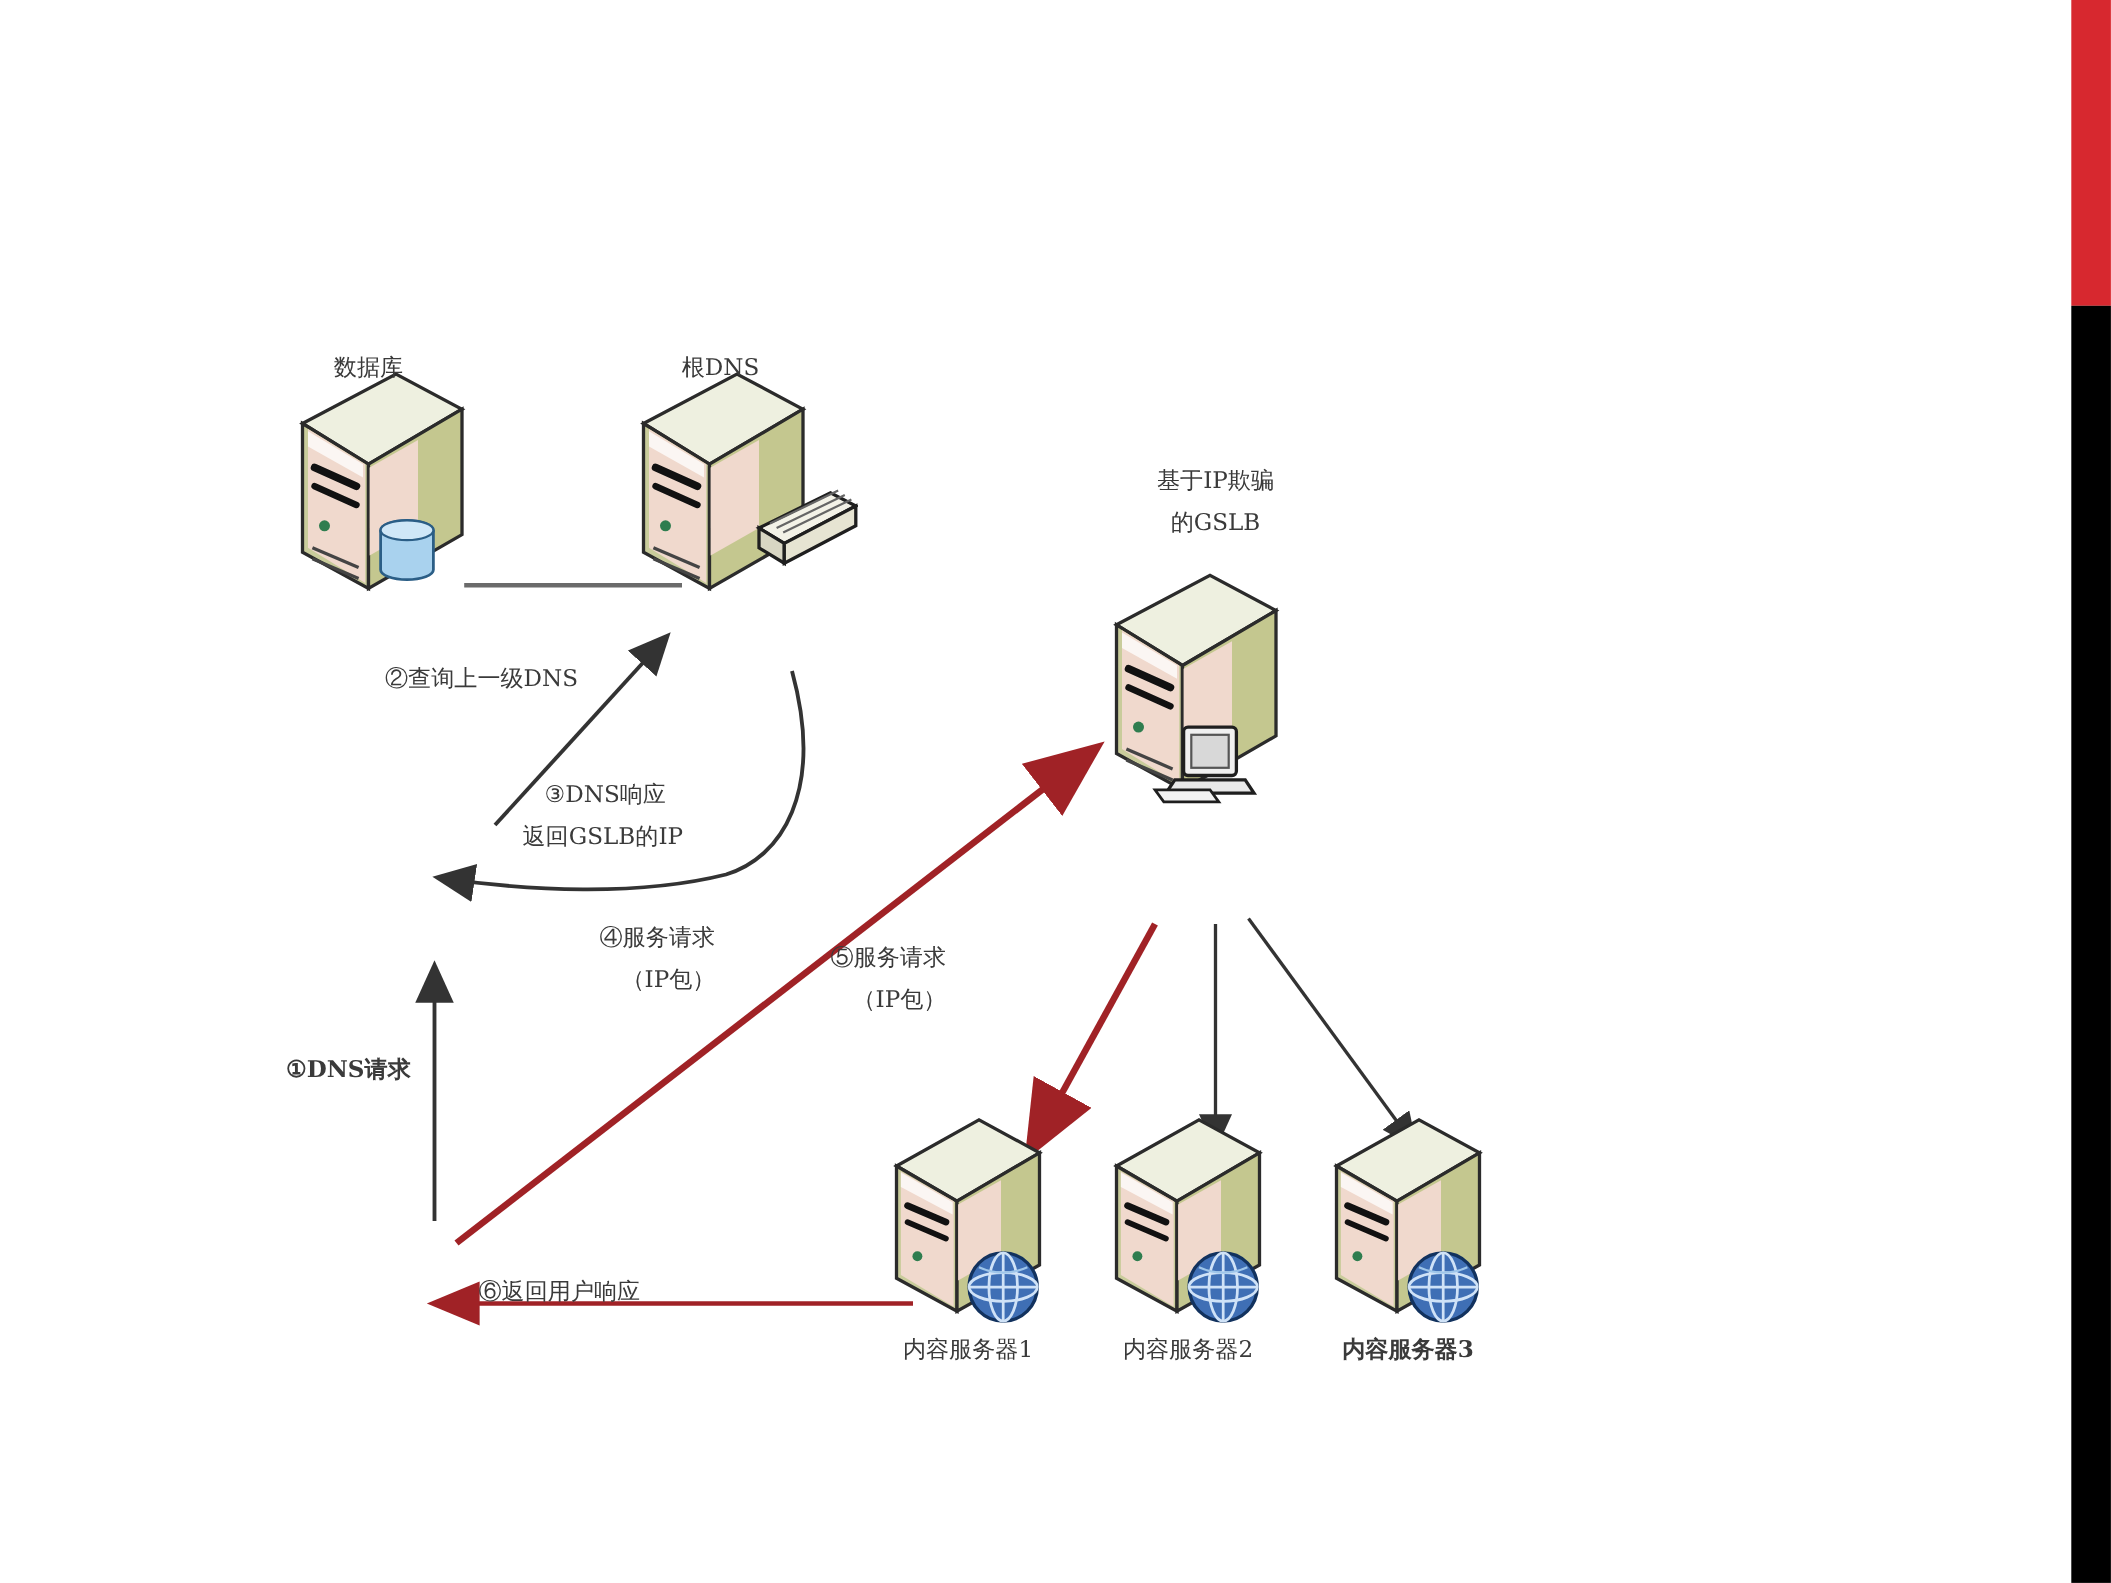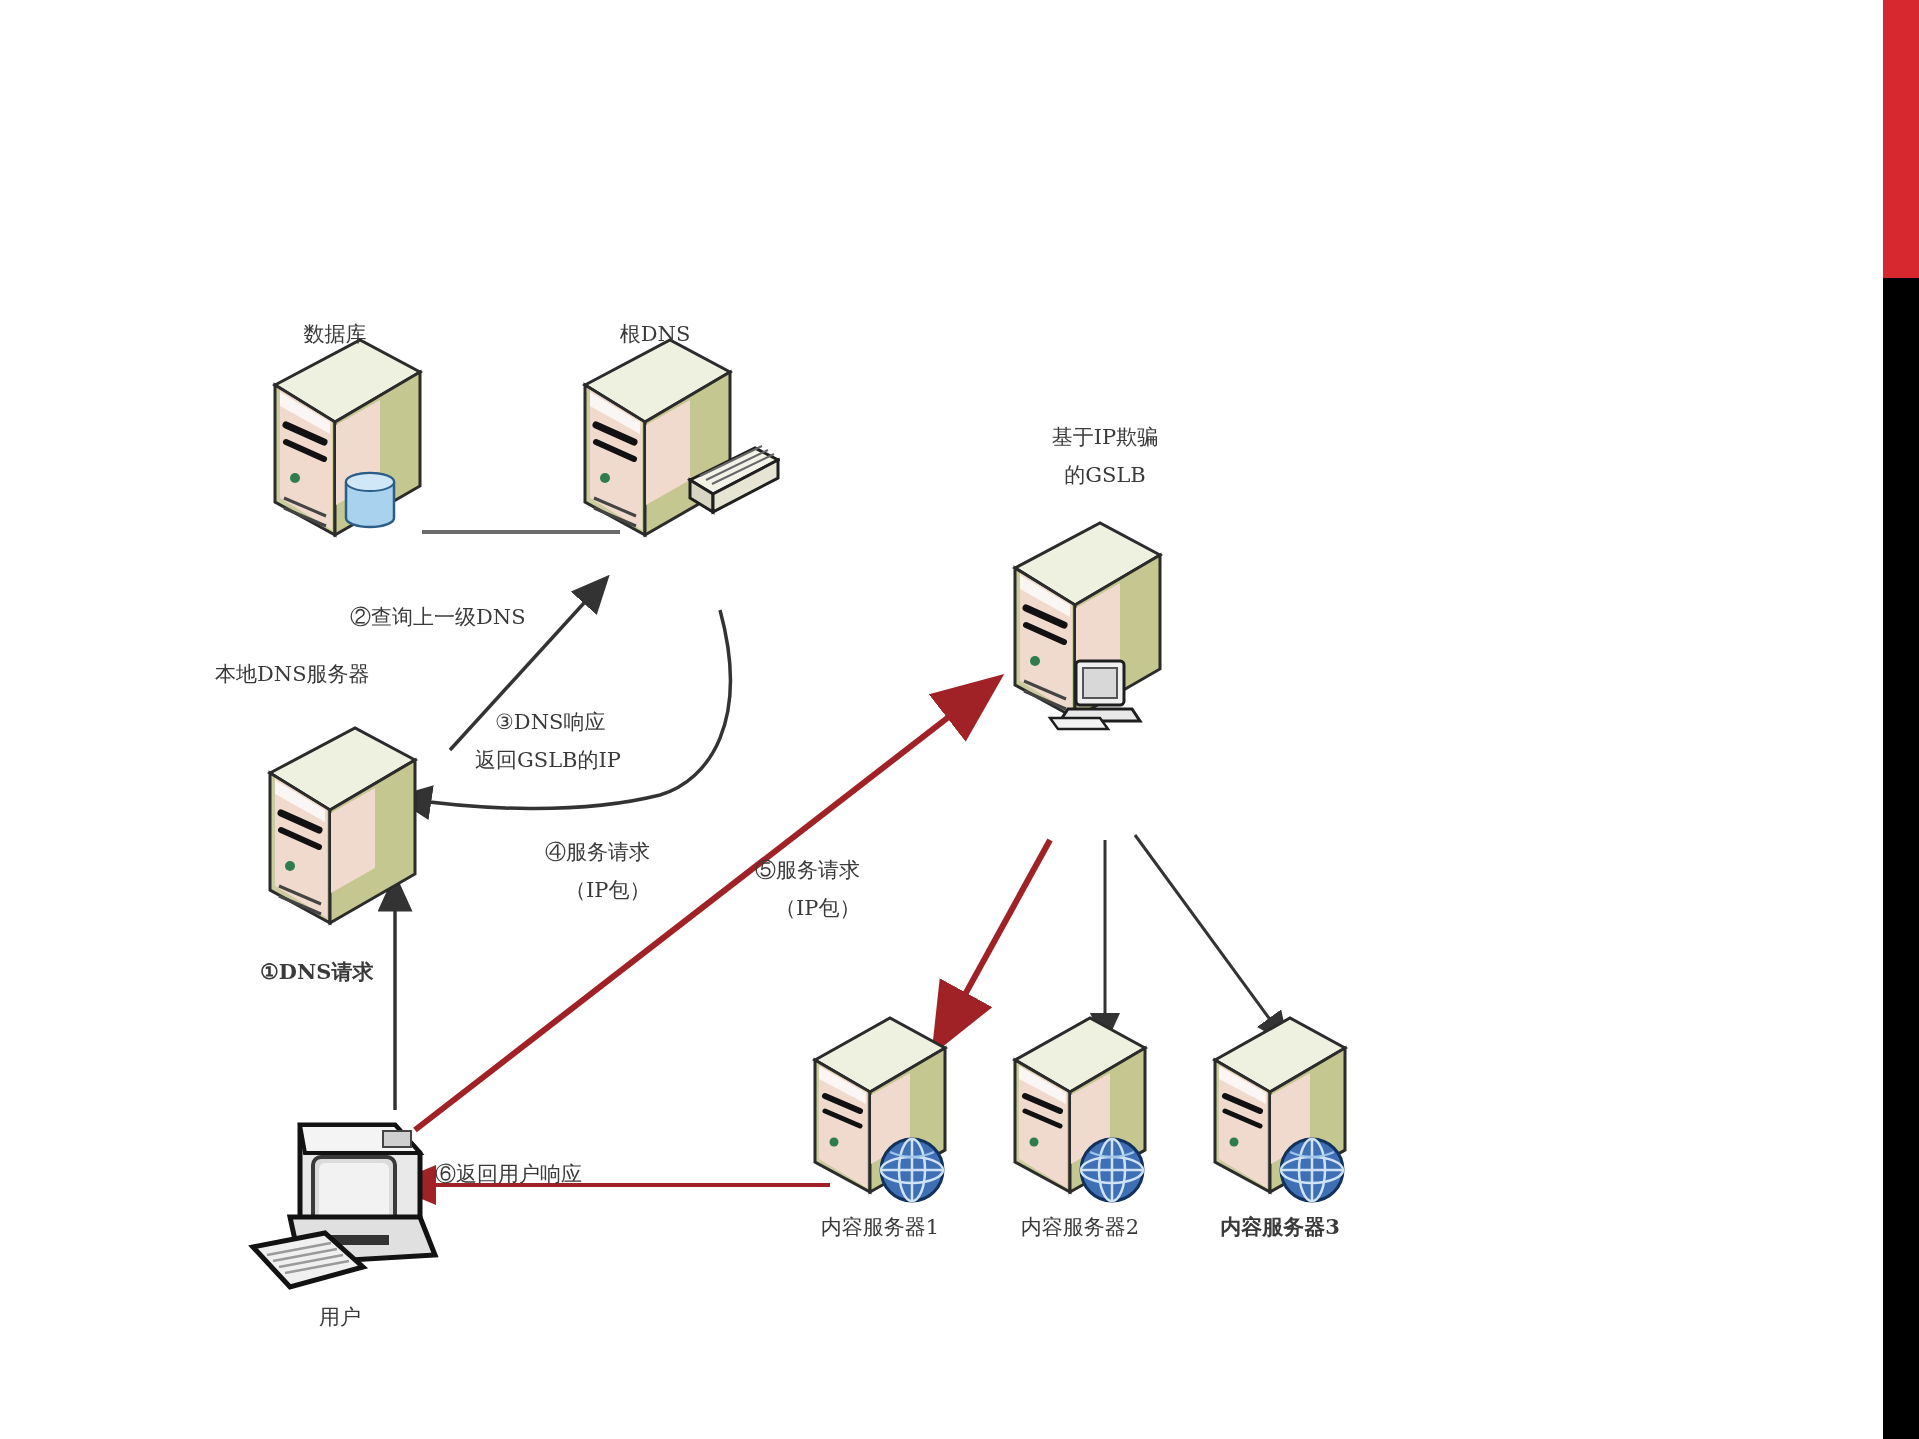--- a/index.html
+++ b/index.html
@@ -149,51 +149,21 @@
 
         <g>
           <rect x="96" y="148" width="48" height="44" rx="4" fill="#f0f0f0" stroke="#1f1f1f" stroke-width="3"></rect>
           <rect x="103" y="155" width="34" height="30" fill="#d8d8d8" stroke="#555" stroke-width="2"></rect>
           <polygon points="88,196 152,196 160,208 80,208" fill="#e8e8e8" stroke="#1f1f1f" stroke-width="3"></polygon>
           <polygon points="70,205 120,205 128,216 78,216" fill="#f2f2f2" stroke="#1f1f1f" stroke-width="2.5"></polygon>
         </g>
       </svg>
     </div>
 
-    <div class="node" style="left:85px;top:420px;">
-      <div class="lbl" style="left:-20px;top:-8px;">本地DNS服务器</div>
-      <svg width="200" height="230" viewBox="0 0 200 230" style="margin-top:48px">
-        <polygon points="35,55 120,10 180,42 95,92" fill="#eef0e0" stroke="#2b2b2b" stroke-width="3"></polygon>
-        <polygon points="35,55 95,92 95,205 35,172" fill="#c9cc9b" stroke="#2b2b2b" stroke-width="3"></polygon>
-        <polygon points="95,92 180,42 180,156 95,205" fill="#c4c78f" stroke="#2b2b2b" stroke-width="3"></polygon>
-        <polygon points="40,60 92,92 92,200 40,168" fill="#f0d9cd"></polygon>
-        <polygon points="96,95 140,70 140,150 96,175" fill="#f0d9cd"></polygon>
-        <polygon points="40,62 90,92 90,104 40,76" fill="#ffffff" opacity="0.75"></polygon>
-        <path d="M46,95 L84,112" stroke="#111" stroke-width="7" stroke-linecap="round"></path>
-        <path d="M46,112 L84,129" stroke="#111" stroke-width="6" stroke-linecap="round"></path>
-        <circle cx="55" cy="148" r="5" fill="#2f7d4f"></circle>
-        <path d="M44,168 L86,186" stroke="#444" stroke-width="3"></path>
-        <path d="M44,178 L86,196" stroke="#444" stroke-width="3"></path>
-      </svg>
-    </div>
-
-    <div class="node" style="left:95px;top:855px;">
-      <svg width="245" height="210" viewBox="0 0 245 210">
-        <polygon points="55,20 150,20 175,48 175,140 70,140 55,112" fill="#e9e9e9" stroke="#121212" stroke-width="5"></polygon>
-        <polygon points="55,20 150,20 175,48 60,48" fill="#f4f4f4" stroke="#121212" stroke-width="4"></polygon>
-        <rect x="68" y="52" width="82" height="72" rx="8" fill="#dcdcdc" stroke="#3a3a3a" stroke-width="4"></rect>
-        <rect x="74" y="58" width="70" height="60" rx="6" fill="#f2f2f2"></rect>
-        <rect x="138" y="26" width="28" height="16" fill="#cfcfcf" stroke="#444" stroke-width="2"></rect>
-        <polygon points="45,112 175,112 190,150 55,158" fill="#e0e0e0" stroke="#121212" stroke-width="5"></polygon>
-        <rect x="72" y="130" width="72" height="10" fill="#333"></rect>
-        <polygon points="8,142 80,128 118,162 45,182" fill="#f0f0f0" stroke="#121212" stroke-width="5"></polygon>
-        <path d="M22,150 L86,138 M28,156 L92,144 M34,162 L98,150 M40,168 L104,156" stroke="#9a9a9a" stroke-width="2.5"></path>
-      </svg>
-      <div class="lbl center" style="left:95px;top:200px;">用户</div>
-    </div>
+
 
     <div class="node" style="left:640px;top:760px;">
       <svg width="175" height="210" viewBox="0 0 175 210">
         <polygon points="25,50 100,8 155,38 80,82" fill="#eef0e0" stroke="#2b2b2b" stroke-width="3"></polygon>
         <polygon points="25,50 80,82 80,182 25,152" fill="#c9cc9b" stroke="#2b2b2b" stroke-width="3"></polygon>
         <polygon points="80,82 155,38 155,140 80,182" fill="#c4c78f" stroke="#2b2b2b" stroke-width="3"></polygon>
         <polygon points="29,55 77,82 77,178 29,149" fill="#f0d9cd"></polygon>
         <polygon points="81,85 120,63 120,132 81,154" fill="#f0d9cd"></polygon>
         <polygon points="29,56 76,83 76,94 29,69" fill="#ffffff" opacity="0.75"></polygon>
         <path d="M35,86 L70,101" stroke="#111" stroke-width="6" stroke-linecap="round"></path>

